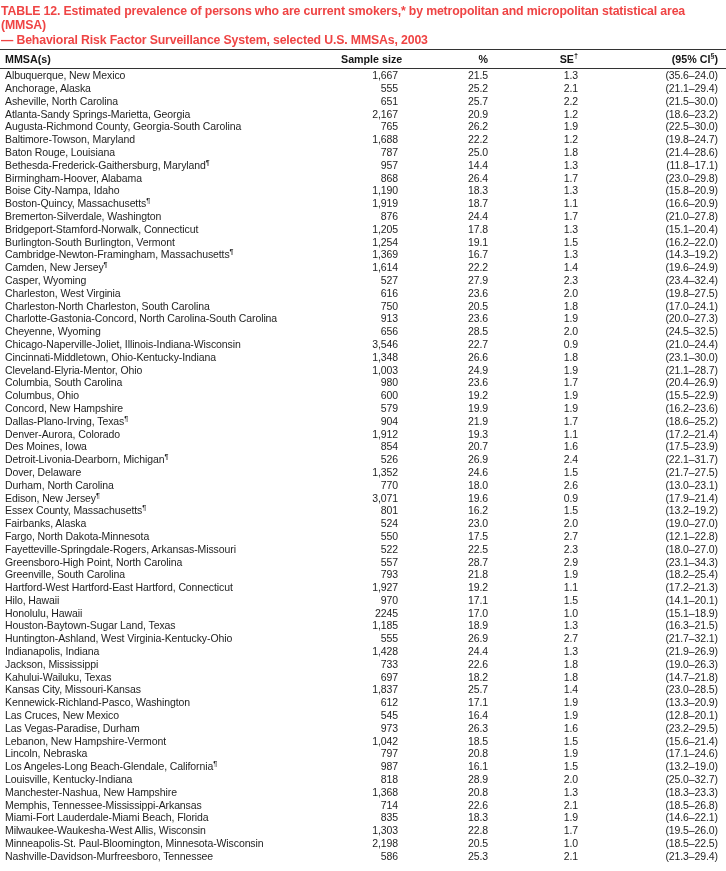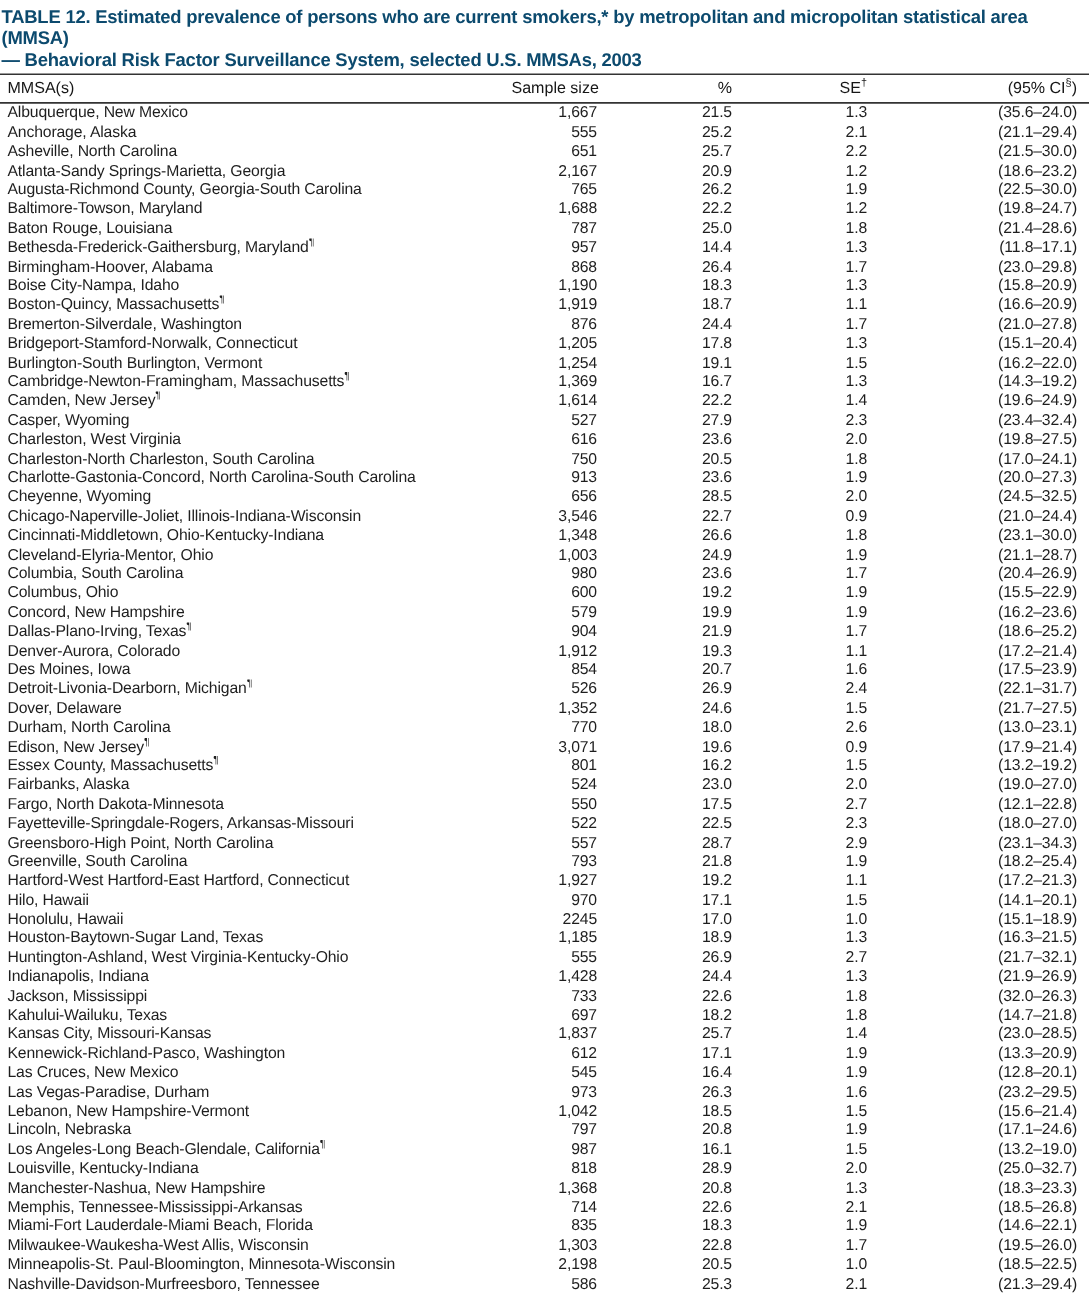--- a/index.html
+++ b/index.html
@@ -4,28 +4,28 @@
 <style>
   * { box-sizing: border-box; }
   html, body { margin: 0; padding: 0; }
   body {
     width: 726px; height: 871px;
     background: #ffffff; color: #1c1c1c;
     font-family: "Liberation Sans", sans-serif;
     overflow: hidden;
   }
   .title {
-    font-weight: bold; color: #0c4a6e;
+    font-weight: bold; color: #ef4444;
     font-size: 12.3px; line-height: 14.4px;
     letter-spacing: -0.15px;
     padding: 4px 1px 2px 1px;
   }
   table { width: 726px; border-collapse: collapse; table-layout: fixed; }
   thead th {
-    font-size: 10.7px; font-weight: normal; color: #161616;
+    font-size: 10.7px; font-weight: bold; color: #161616;
     padding-top: 3px; padding-bottom: 3px;
     border-top: 1.5px solid #333; border-bottom: 1.5px solid #333;
     white-space: nowrap;
   }
   tbody td {
     font-size: 10.5px; line-height: 12.8px; height: 12.8px;
     padding-top: 0; padding-bottom: 0;
     white-space: nowrap; overflow: hidden; color: #1e1e1e;
     letter-spacing: -0.1px;
   }
@@ -383,21 +383,21 @@
           <td class="c-n"><span>1,428</span></td>
           <td class="c-pct"><span>24.4</span></td>
           <td class="c-se"><span>1.3</span></td>
           <td class="c-ci"><span>(21.9–26.9)</span></td>
         </tr>
         <tr>
           <td class="c-name"><span>Jackson, Mississippi</span><sup></sup></td>
           <td class="c-n"><span>733</span></td>
           <td class="c-pct"><span>22.6</span></td>
           <td class="c-se"><span>1.8</span></td>
-          <td class="c-ci"><span>(32.0–26.3)</span></td>
+          <td class="c-ci"><span>(19.0–26.3)</span></td>
         </tr>
         <tr>
           <td class="c-name"><span>Kahului-Wailuku, Texas</span><sup></sup></td>
           <td class="c-n"><span>697</span></td>
           <td class="c-pct"><span>18.2</span></td>
           <td class="c-se"><span>1.8</span></td>
           <td class="c-ci"><span>(14.7–21.8)</span></td>
         </tr>
         <tr>
           <td class="c-name"><span>Kansas City, Missouri-Kansas</span><sup></sup></td>

